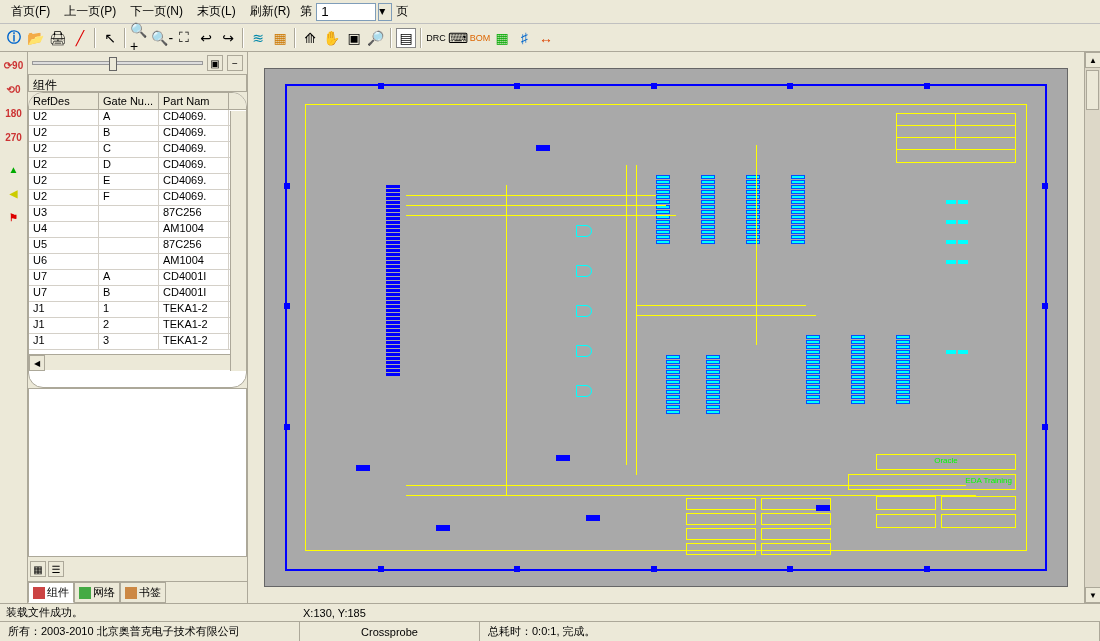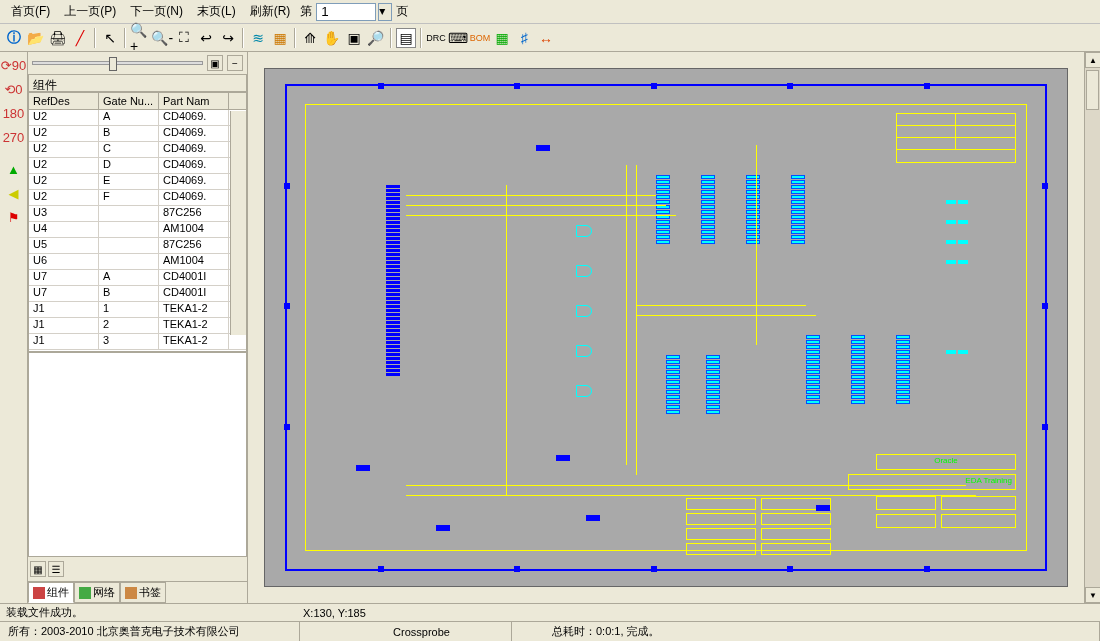--- a/index.html
+++ b/index.html
@@ -6,21 +6,21 @@
 body { font-family: "Microsoft YaHei", SimSun, Arial, sans-serif; font-size: 12px; background: #ece9d8; width: 1100px; height: 641px; overflow: hidden; display: flex; flex-direction: column; }
 .menubar { background: #ece9d8; border-bottom: 1px solid #c0c0c0; padding: 2px 5px; display: flex; align-items: center; gap: 2px; height: 24px; }
 .menu-item { padding: 2px 6px; cursor: default; }
 .menubar input { width: 60px; height: 18px; border: 1px solid #7f9db9; padding: 0 4px; background: #fff; }
 .menubar .dropdown-btn { width: 14px; height: 18px; background: #ece9d8; border: 1px solid #7f9db9; cursor: default; }
 .toolbar { background: #ece9d8; border-bottom: 1px solid #aca899; padding: 2px 4px; display: flex; align-items: center; gap: 2px; height: 28px; }
 .toolbar-icon { width: 20px; height: 20px; display: flex; align-items: center; justify-content: center; cursor: default; font-size: 14px; }
 .toolbar-sep { width: 2px; height: 20px; border-left: 1px solid #aca899; border-right: 1px solid #fff; margin: 0 2px; }
 .main-area { flex: 1; display: flex; overflow: hidden; }
 .left-toolbar { width: 28px; background: #ece9d8; border-right: 1px solid #aca899; display: flex; flex-direction: column; align-items: center; padding-top: 2px; gap: 2px; }
-.side-icon { width: 22px; height: 22px; display: flex; align-items: center; justify-content: center; font-size: 13px; cursor: default; }
+.side-icon { width: 22px; height: 22px; display: flex; align-items: center; justify-content: center; font-size: 10px; cursor: default; font-weight: bold; }
 .sidebar { width: 220px; background: #ece9d8; border-right: 1px solid #aca899; display: flex; flex-direction: column; }
 .slider-row { height: 22px; display: flex; align-items: center; padding: 0 4px; gap: 4px; }
 .slider-track { flex: 1; height: 4px; background: #ddd; border: 1px solid #999; position: relative; }
 .slider-thumb { position: absolute; left: 45%; top: -5px; width: 8px; height: 14px; background: #ece9d8; border: 1px solid #666; }
 .small-btn { width: 16px; height: 16px; border: 1px solid #aca899; background: #ece9d8; font-size: 10px; display: flex; align-items: center; justify-content: center; cursor: default; }
 .panel-title { background: #ece9d8; border: 1px solid #aca899; padding: 2px 4px; font-weight: normal; height: 18px; }
 .grid-container { border: 1px solid #aca899; background: #fff; overflow: hidden; position: relative; }
 .grid-header { display: flex; background: #ece9d8; border-bottom: 1px solid #aca899; }
 .grid-header-cell { border-right: 1px solid #aca899; padding: 2px 4px; font-size: 11px; overflow: hidden; white-space: nowrap; }
 .grid-body { overflow-y: auto; background: #fff; }
@@ -48,21 +48,21 @@
 .trace-v { width: 1px; }
 .chip { position: absolute; display: flex; flex-direction: column; gap: 1px; }
 .pin { width: 14px; height: 3px; background: #0000ff; }
 .pin-c { width: 14px; height: 4px; background: #00ffff; border: 1px solid #0050ff; }
 .comp-blue { position: absolute; background: #0000ff; }
 .title-cell { position: absolute; border: 1px solid #ffff00; font-size: 8px; color: #00ff00; padding: 1px 3px; }
 .scroll-vc { width: 16px; background: #ece9d8; border-left: 1px solid #aca899; display: flex; flex-direction: column; }
 .scroll-vc .track { flex: 1; background: #ddd8c8; position: relative; }
 .scroll-vc .thumb { position: absolute; left: 1px; right: 1px; top: 2px; height: 40px; background: #ece9d8; border: 1px solid #aca899; }
 .status-bar { height: 18px; background: #ece9d8; border-top: 1px solid #aca899; padding: 1px 6px; font-size: 11px; display: flex; align-items: center; }
-.footer { height: 20px; background: #ece9d8; border-top: 1px solid #aca899; display: flex; align-items: flex-end; font-size: 11px; gap: 32px; }
+.footer { height: 20px; background: #ece9d8; border-top: 1px solid #aca899; display: flex; align-items: flex-end; font-size: 11px; }
 .footer-cell { padding: 0 8px; border-right: 1px solid #aca899; height: 100%; display: flex; align-items: center; }
 .gate-sym { position: absolute; width: 16px; height: 12px; border: 1px solid #00ffff; border-radius: 0 8px 8px 0; }
 .right-comp { position: absolute; display: flex; gap: 2px; }
 .rc-block { width: 10px; height: 4px; background: #00ffff; }
 </style>
 </head>
 <body>
 
 <div class="menubar">
   <span class="menu-item">首页(F)</span>
@@ -124,21 +124,21 @@
   <div class="sidebar">
     <div class="slider-row">
       <div class="slider-track">
           <div class="slider-thumb"></div>
         </div>
       <span class="small-btn">▣</span>
       <span class="small-btn">−</span>
     </div>
 
     <div class="panel-title">组件</div>
-    <div class="grid-container" style="height:260px;position:relative;">
+    <div class="grid-container" style="height:296px;position:relative;border-radius:15px;">
       <div class="grid-header">
         <div class="grid-header-cell col-refdes">RefDes</div>
         <div class="grid-header-cell col-gate">Gate Nu...</div>
         <div class="grid-header-cell col-part">Part Nam</div>
       </div>
       <div class="grid-body" id="comp-rows" style="height:244px;">
           <div class="grid-row">
             <div class="grid-cell col-refdes">U2</div>
             <div class="grid-cell col-gate">A</div>
             <div class="grid-cell col-part">CD4069.</div>

